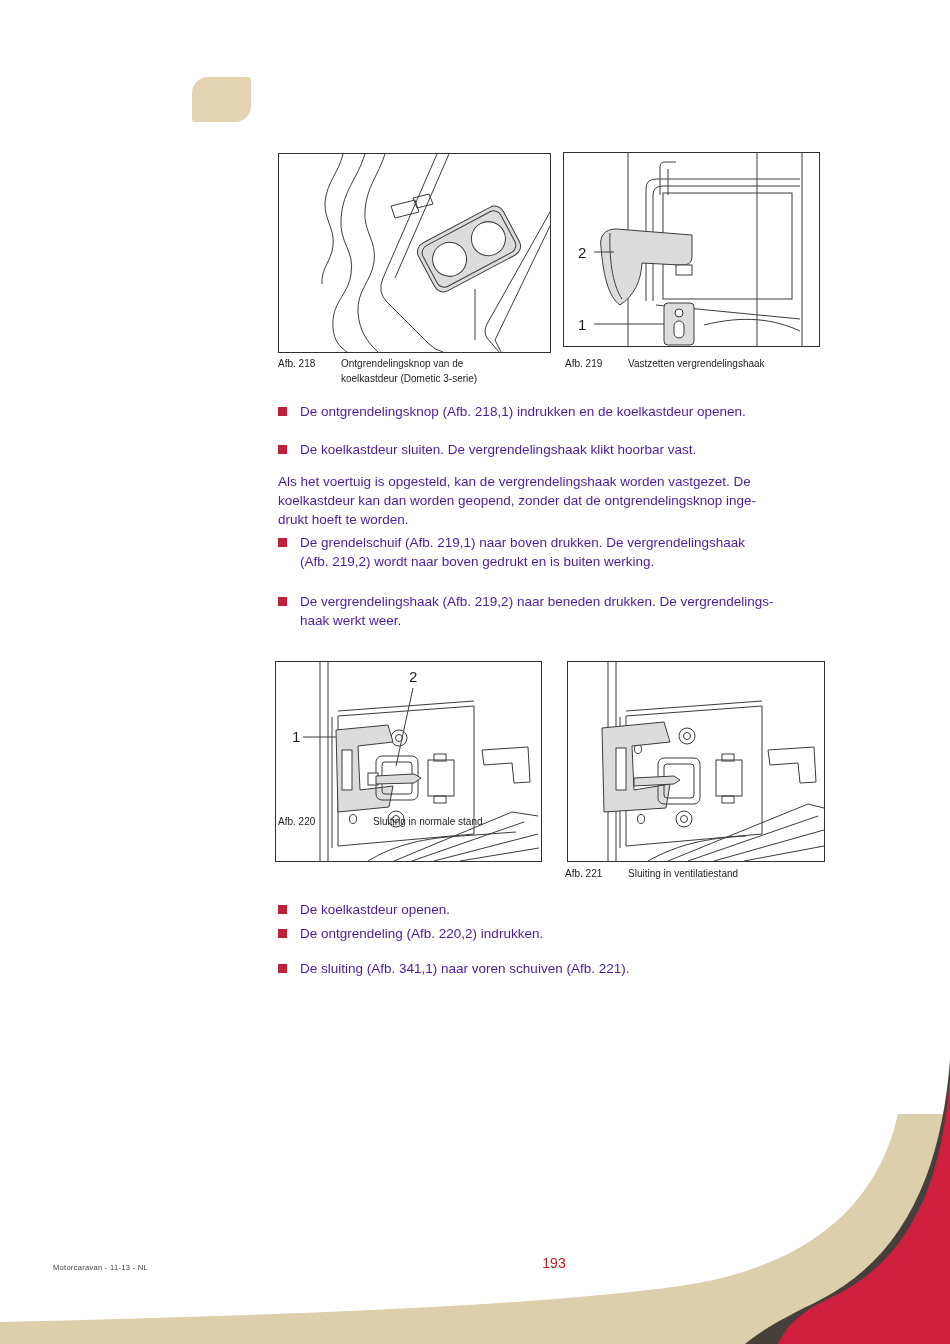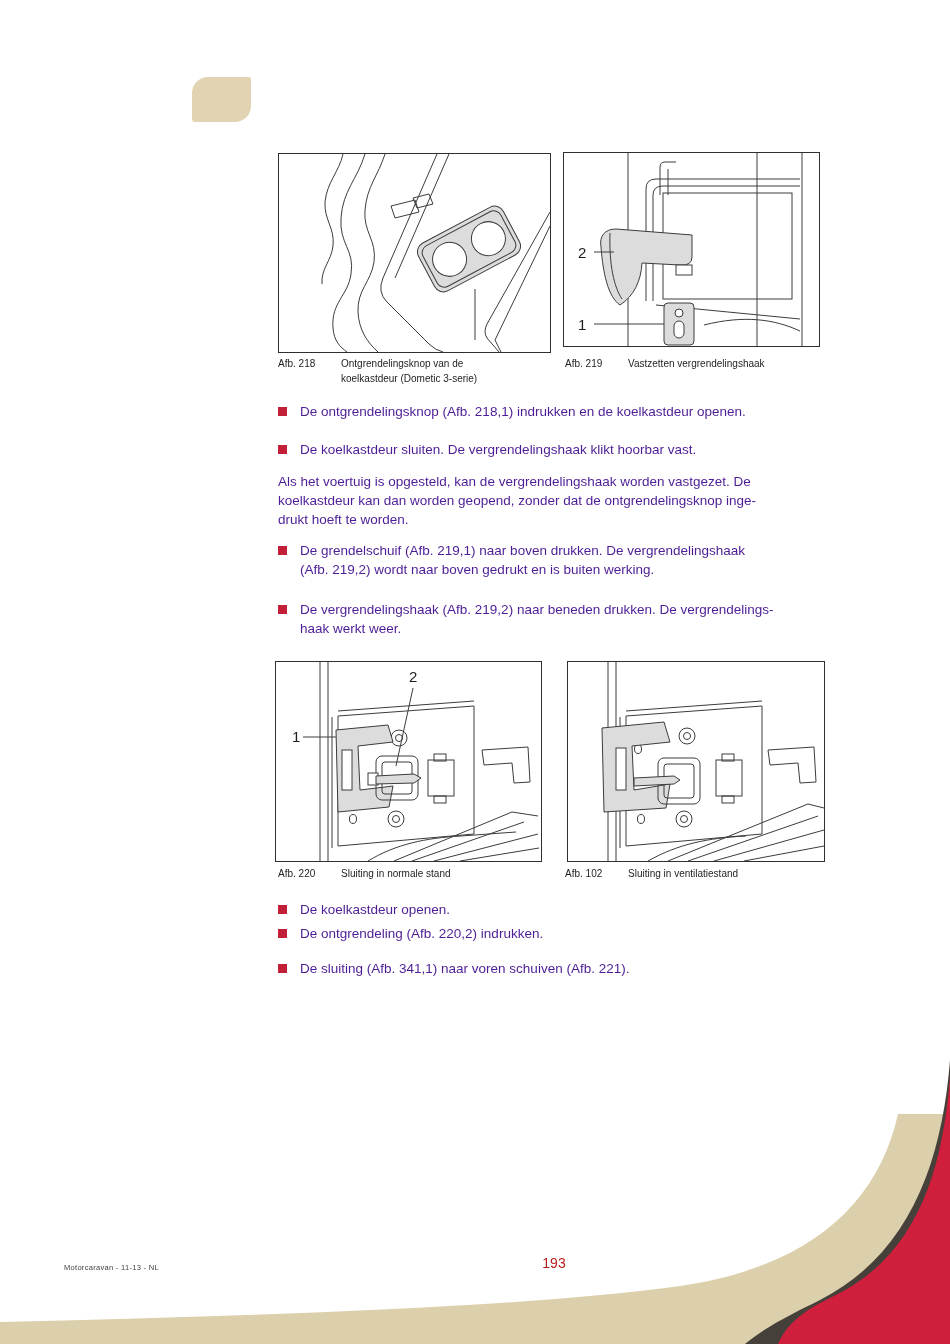--- a/index.html
+++ b/index.html
@@ -8,23 +8,23 @@
   .corner-tab{position:absolute;left:192px;top:77px;width:59px;height:45px;
         background:#e2d4b2;border-radius:16px 3px 16px 3px;}
   .fig{position:absolute;border:1px solid #2f2f2f;background:#fff;}
   .fig svg{display:block;}
   .caption{position:absolute;display:flex;font-size:10px;line-height:15px;color:#1d1d1b;}
   .caption .lbl{flex:0 0 63px;}
   .caption .txt{max-width:200px;}
   .textcol{position:absolute;left:278px;width:552px;font-size:13.5px;line-height:19px;color:#4c1d95;}
   .bullet{display:flex;}
   .sq{flex:0 0 9px;width:9px;height:9px;background:#c21f39;margin:5px 13px 0 0;}
-  .mb19{margin-bottom:19px}.mb13{margin-bottom:13px}.mb17{margin-bottom:12px}
+  .mb19{margin-bottom:19px}.mb13{margin-bottom:13px}.mb17{margin-bottom:4px}
   .mb21{margin-bottom:21px}.mb5{margin-bottom:5px}.mb4{margin-bottom:16px}.mb9{margin-bottom:9px}
-  .footer-left{position:absolute;left:64px;top:1263px;font-size:7.5px;letter-spacing:.3px;color:#3f3f3f;}
+  .footer-left{position:absolute;left:53px;top:1263px;font-size:7.5px;letter-spacing:.3px;color:#3f3f3f;}
   .page-num{position:absolute;left:278px;top:1255px;width:552px;text-align:center;font-size:14px;color:#b91c1c;}
   .swoosh{position:absolute;left:0;bottom:0;}
   svg text{font-family:"Liberation Sans",sans-serif;font-size:15px;fill:#1d1d1b;}
   .ln{stroke:#3c3c3c;fill:none;stroke-width:1;}
   .gry{stroke:#3c3c3c;fill:#dcdcdc;stroke-width:1;}
   .wht{stroke:#3c3c3c;fill:#ffffff;stroke-width:1;}
 </style>
 </head>
 <body>
 
@@ -192,26 +192,26 @@
         <rect x="90" y="96" width="42" height="46" rx="6"></rect>
         <rect x="96" y="102" width="30" height="34" rx="3"></rect>
         <rect x="148" y="98" width="26" height="36"></rect>
         <rect x="154" y="92" width="12" height="7"></rect>
         <rect x="154" y="134" width="12" height="7"></rect>
       </g>
       <path class="gry" d="M66 116 L106 114 L112 118 L106 122 L66 124 Z"></path>
     </svg>
   </div>
 
-  <div class="caption" style="left:278px;top:866px;">
+  <div class="caption" style="left:278px;top:814px;gap:32px;">
     <span class="lbl">Afb. 220</span>
     <span class="txt">Sluiting in normale stand</span>
   </div>
   <div class="caption" style="left:565px;top:866px;">
-    <span class="lbl">Afb. 102</span>
+    <span class="lbl">Afb. 221</span>
     <span class="txt">Sluiting in ventilatiestand</span>
   </div>
 
   <div class="textcol" style="top:900px;">
     <div class="bullet mb5">
       <span class="sq"></span>
       <span>De koelkastdeur openen.</span>
     </div>
     <div class="bullet mb4">
       <span class="sq"></span>

